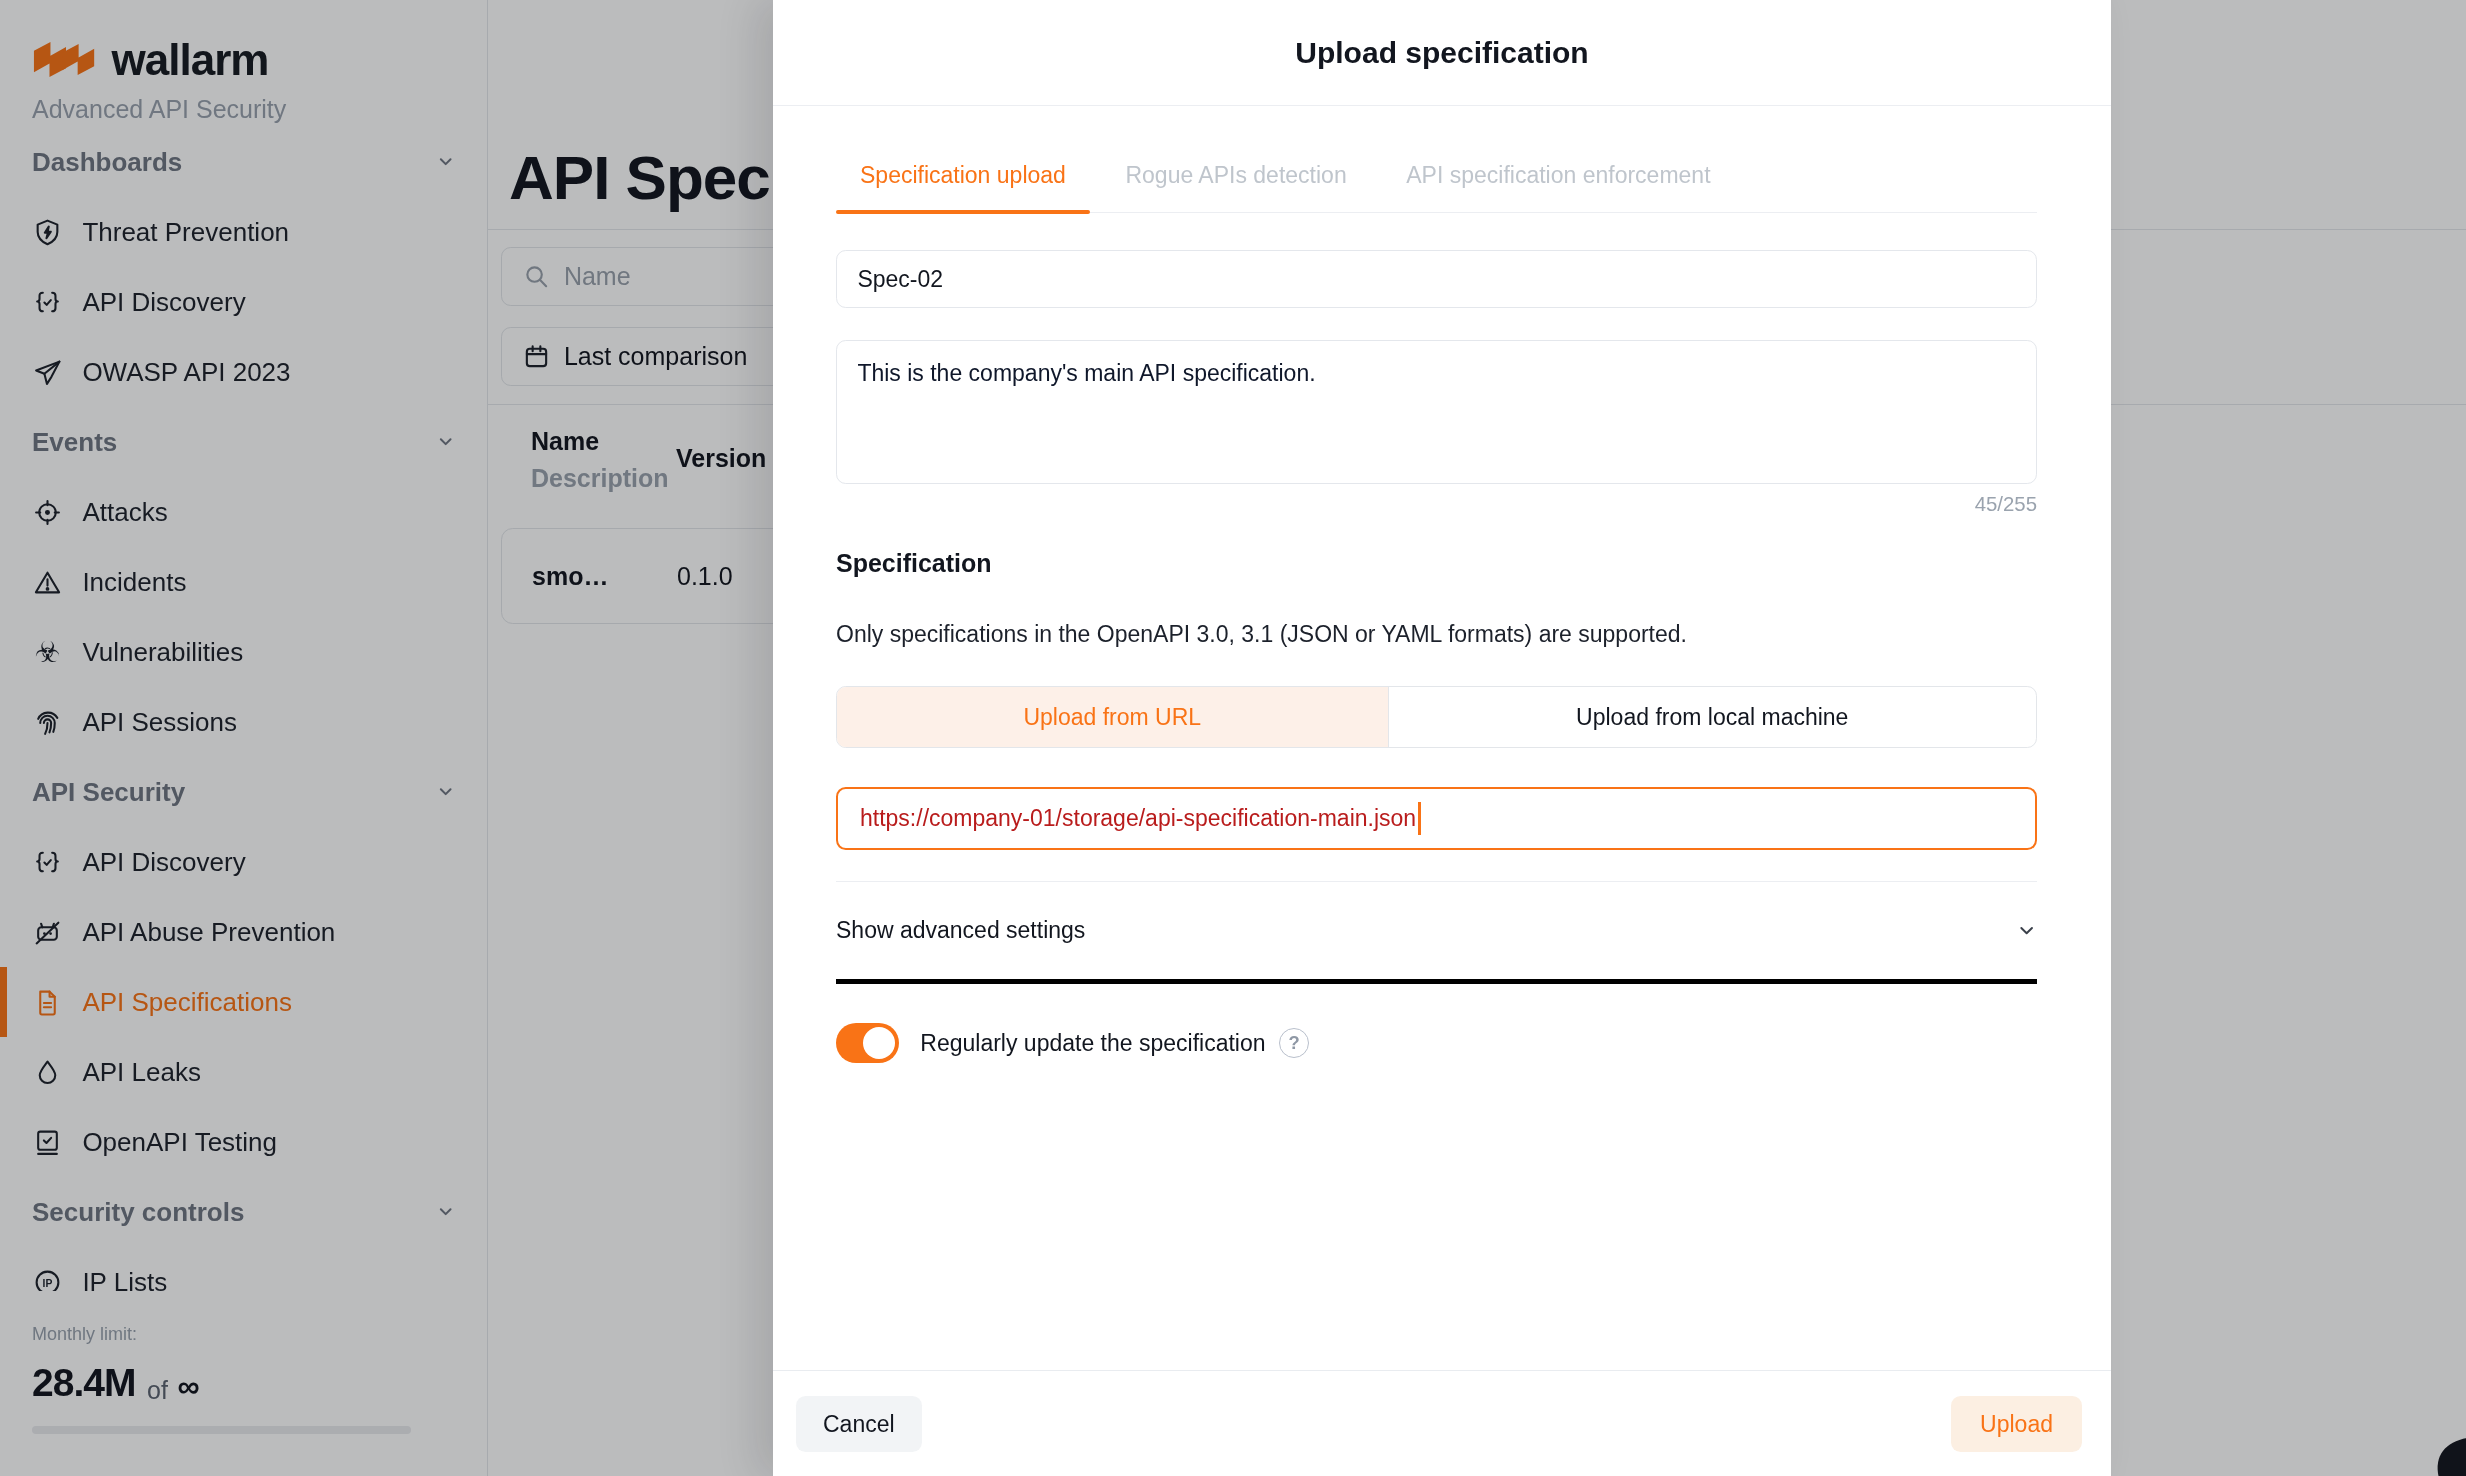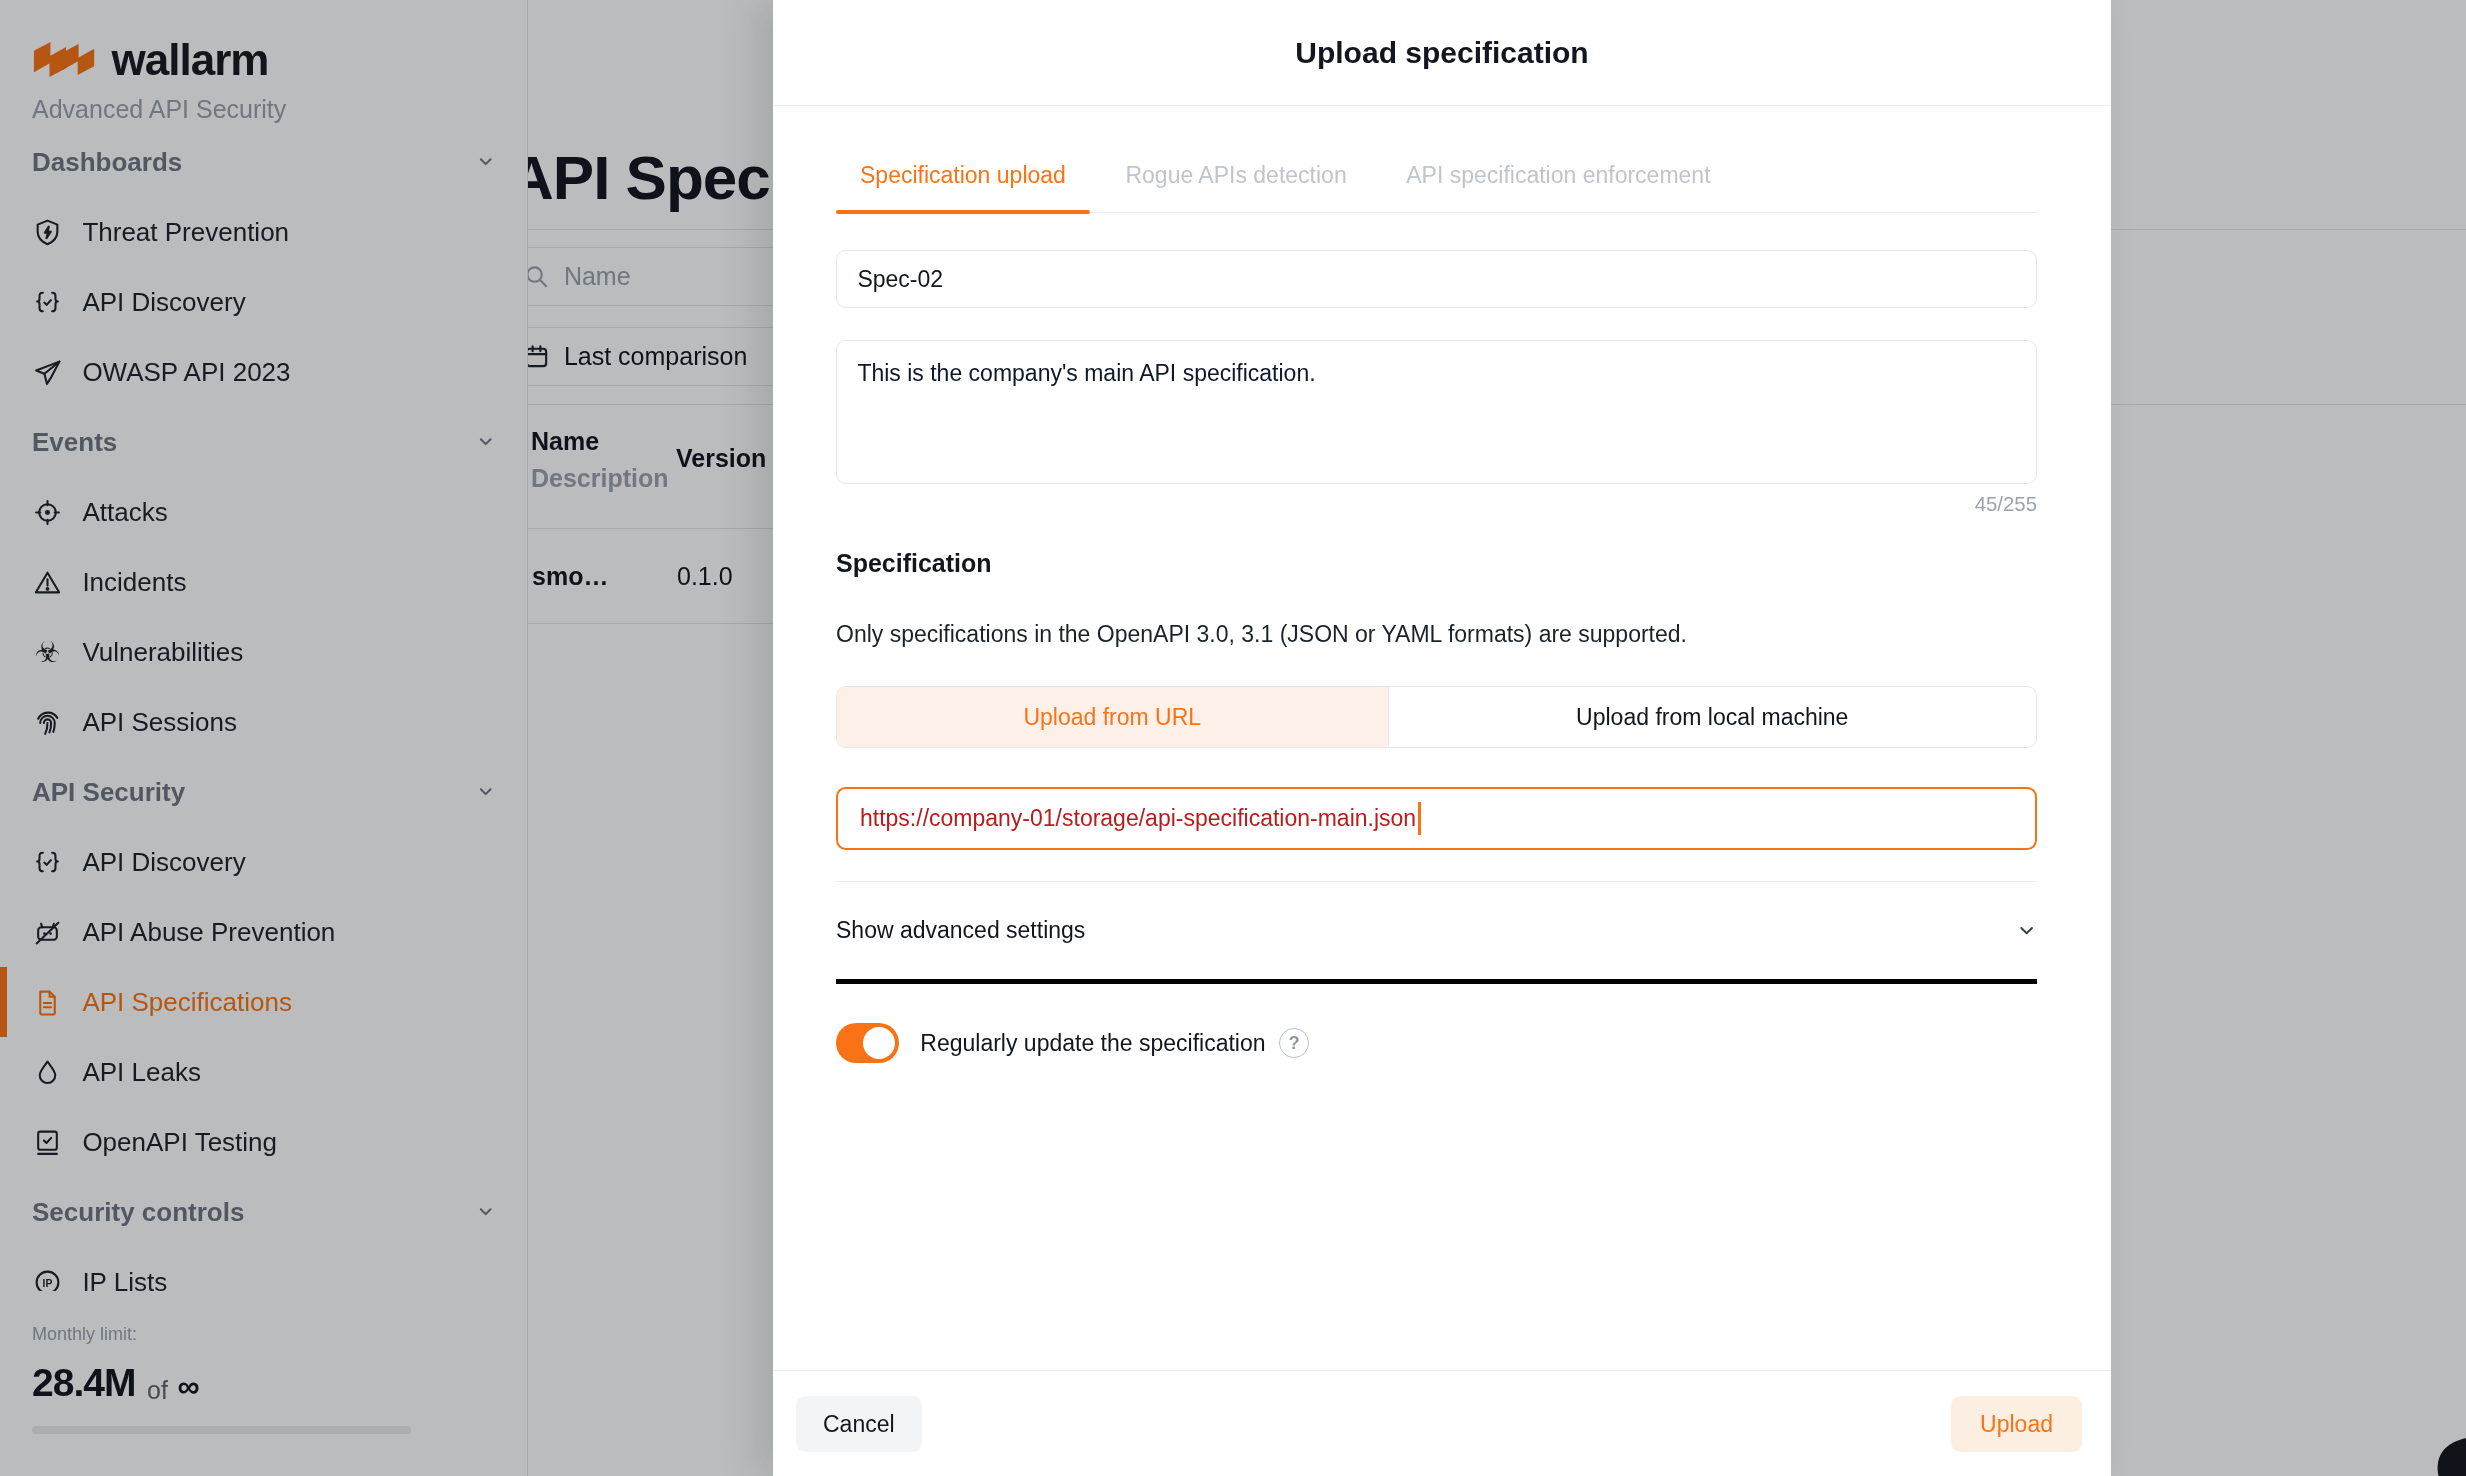--- a/index.html
+++ b/index.html
@@ -6,21 +6,21 @@
   html,body { width:2467px; height:1477px; }
   body {
     position:relative; overflow:hidden;
     font-family:"Liberation Sans", sans-serif;
     background:#ffffff; color:#12161f;
   }
   svg { display:block; }
 
   
   .sidebar {
-    position:absolute; left:0; top:0; width:528px; height:1477px;
+    position:absolute; left:0; top:0; width:488px; height:1477px;
     background:#ffffff; border-right:1px solid #e4e6ea; z-index:10;
   }
   .logo-block { padding:35px 32px 0 32px; height:127px; }
   .logo-row { display:flex; align-items:center; }
   .logo-mark { width:68px; height:43px; }
   .logo-name { font-size:44px; font-weight:bold; color:#171b22; letter-spacing:-1px; margin-left:11.6px; }
   .logo-sub { margin-top:9.7px; font-size:25px; color:#98a1ad; }
 
   .nav-row { height:70px; display:flex; align-items:center; padding:0 32px; position:relative; }
   .nav-section { font-size:26px; font-weight:bold; color:#6f7682; }

